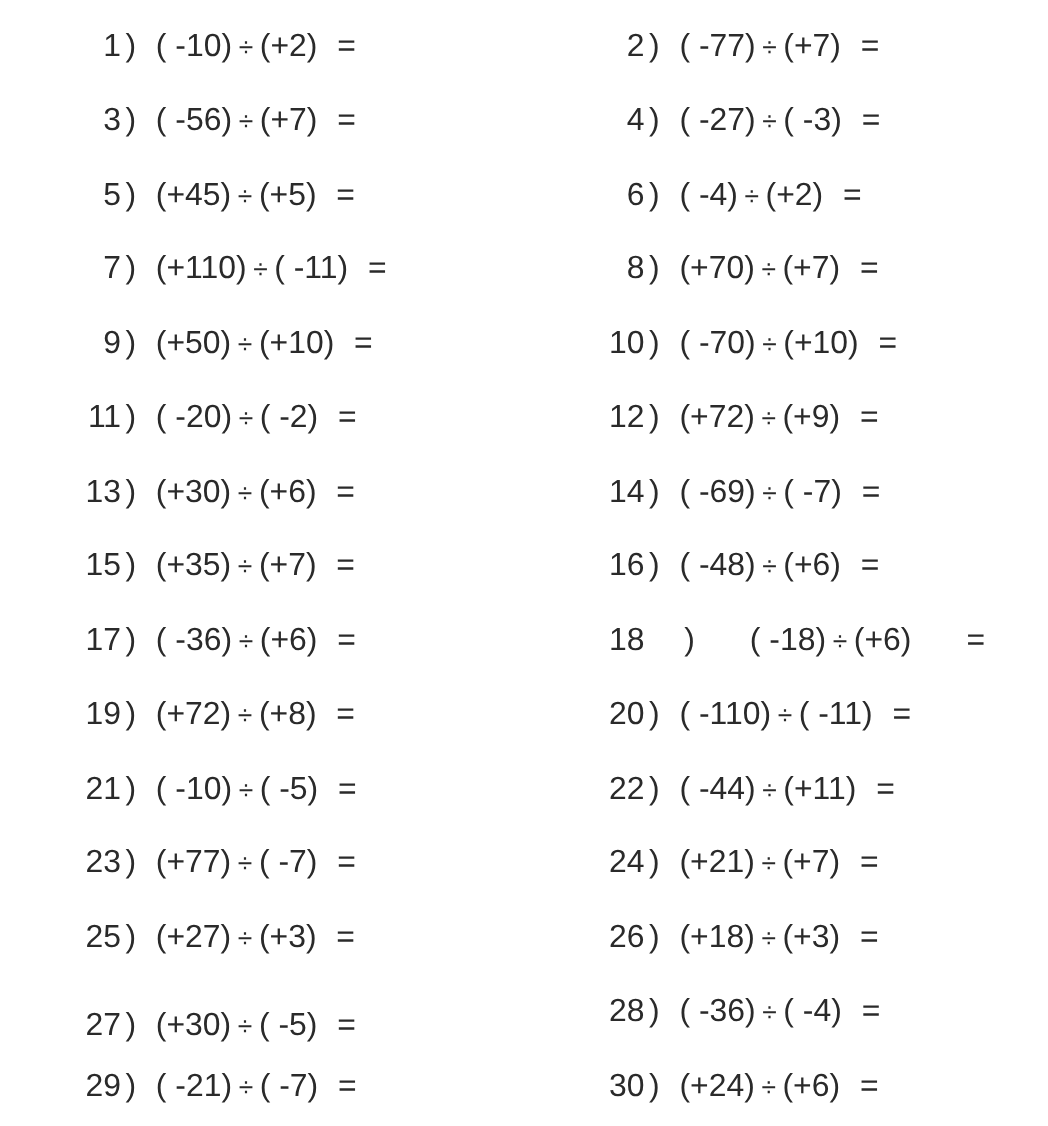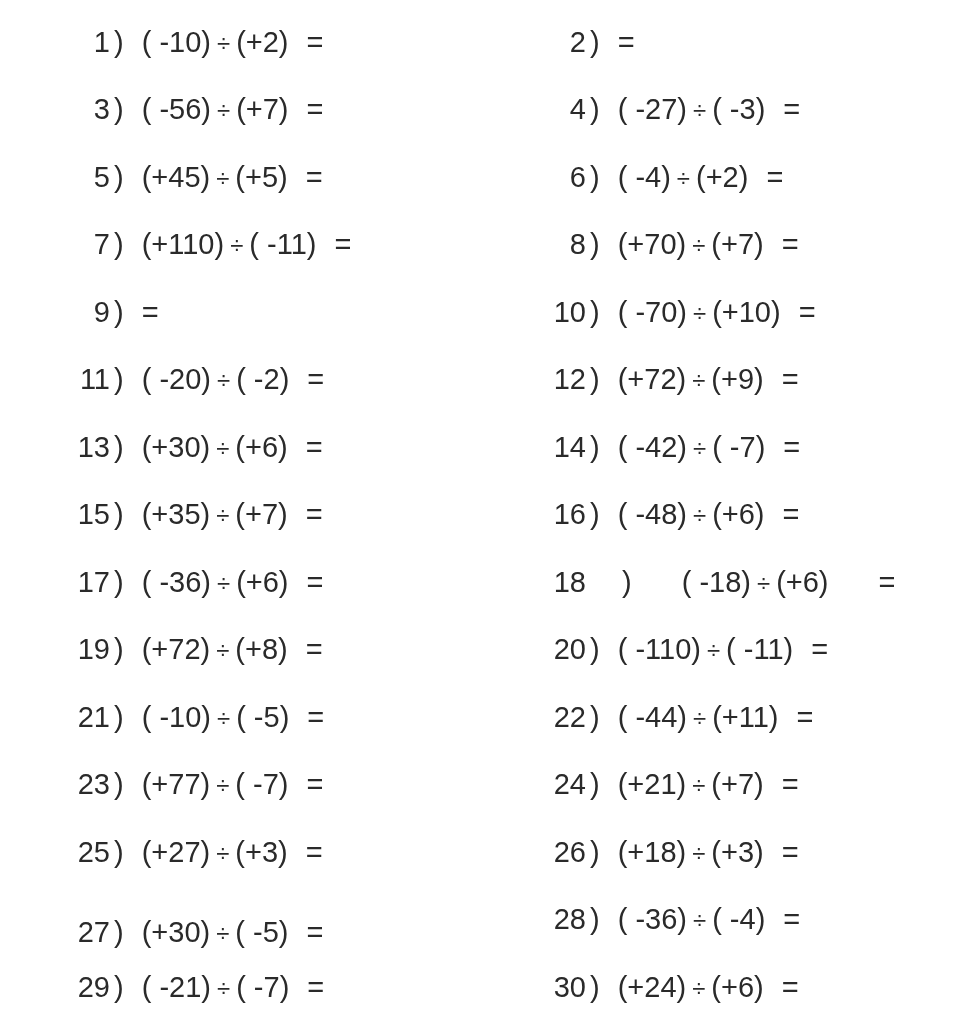--- a/index.html
+++ b/index.html
@@ -48,33 +48,33 @@
     .eq {
       display: inline-block;
       margin-left: 18px;
     }
   </style>
 </head>
 <body>
 
 <div class="worksheet" id="worksheet">
     <div class="problem col-left" style="left: 64px; top: 22px;"><span class="num">1</span><span class="paren-close">)</span><span class="expr"><span>( -10)</span><span style="margin: 0px 6px; font-size: 24px;">÷</span><span>(+2)</span></span><span class="eq">=</span></div>
-    <div class="problem col-right" style="left: 540px; top: 22px;"><span class="num">2</span><span class="paren-close">)</span><span class="eq">=</span></div>
+    <div class="problem col-right" style="left: 540px; top: 22px;"><span class="num">2</span><span class="paren-close">)</span><span class="expr"><span>( -77)</span><span style="margin: 0px 6px; font-size: 24px;">÷</span><span>(+7)</span></span><span class="eq">=</span></div>
     <div class="problem col-left" style="left: 64px; top: 89.5px;"><span class="num">3</span><span class="paren-close">)</span><span class="expr"><span>( -56)</span><span style="margin: 0px 6px; font-size: 24px;">÷</span><span>(+7)</span></span><span class="eq">=</span></div>
     <div class="problem col-right" style="left: 540px; top: 89.5px;"><span class="num">4</span><span class="paren-close">)</span><span class="expr"><span>( -27)</span><span style="margin: 0px 6px; font-size: 24px;">÷</span><span>( -3)</span></span><span class="eq">=</span></div>
     <div class="problem col-left" style="left: 64px; top: 157px;"><span class="num">5</span><span class="paren-close">)</span><span class="expr"><span>(+45)</span><span style="margin: 0px 6px; font-size: 24px;">÷</span><span>(+5)</span></span><span class="eq">=</span></div>
     <div class="problem col-right" style="left: 540px; top: 157px;"><span class="num">6</span><span class="paren-close">)</span><span class="expr"><span>( -4)</span><span style="margin: 0px 6px; font-size: 24px;">÷</span><span>(+2)</span></span><span class="eq">=</span></div>
     <div class="problem col-left" style="left: 64px; top: 224.5px;"><span class="num">7</span><span class="paren-close">)</span><span class="expr"><span>(+110)</span><span style="margin: 0px 6px; font-size: 24px;">÷</span><span>( -11)</span></span><span class="eq">=</span></div>
     <div class="problem col-right" style="left: 540px; top: 224.5px;"><span class="num">8</span><span class="paren-close">)</span><span class="expr"><span>(+70)</span><span style="margin: 0px 6px; font-size: 24px;">÷</span><span>(+7)</span></span><span class="eq">=</span></div>
-    <div class="problem col-left" style="left: 64px; top: 292px;"><span class="num">9</span><span class="paren-close">)</span><span class="eq">=</span></div>
+    <div class="problem col-left" style="left: 64px; top: 292px;"><span class="num">9</span><span class="paren-close">)</span><span class="expr"><span>(+50)</span><span style="margin: 0px 6px; font-size: 24px;">÷</span><span>(+10)</span></span><span class="eq">=</span></div>
     <div class="problem col-right" style="left: 540px; top: 292px;"><span class="num">10</span><span class="paren-close">)</span><span class="expr"><span>( -70)</span><span style="margin: 0px 6px; font-size: 24px;">÷</span><span>(+10)</span></span><span class="eq">=</span></div>
     <div class="problem col-left" style="left: 64px; top: 359.5px;"><span class="num">11</span><span class="paren-close">)</span><span class="expr"><span>( -20)</span><span style="margin: 0px 6px; font-size: 24px;">÷</span><span>( -2)</span></span><span class="eq">=</span></div>
     <div class="problem col-right" style="left: 540px; top: 359.5px;"><span class="num">12</span><span class="paren-close">)</span><span class="expr"><span>(+72)</span><span style="margin: 0px 6px; font-size: 24px;">÷</span><span>(+9)</span></span><span class="eq">=</span></div>
     <div class="problem col-left" style="left: 64px; top: 427px;"><span class="num">13</span><span class="paren-close">)</span><span class="expr"><span>(+30)</span><span style="margin: 0px 6px; font-size: 24px;">÷</span><span>(+6)</span></span><span class="eq">=</span></div>
-    <div class="problem col-right" style="left: 540px; top: 427px;"><span class="num">14</span><span class="paren-close">)</span><span class="expr"><span>( -42)</span><span style="margin: 0px 6px; font-size: 24px;">÷</span><span>( -7)</span></span><span class="eq">=</span></div>
+    <div class="problem col-right" style="left: 540px; top: 427px;"><span class="num">14</span><span class="paren-close">)</span><span class="expr"><span>( -69)</span><span style="margin: 0px 6px; font-size: 24px;">÷</span><span>( -7)</span></span><span class="eq">=</span></div>
     <div class="problem col-left" style="left: 64px; top: 494.5px;"><span class="num">15</span><span class="paren-close">)</span><span class="expr"><span>(+35)</span><span style="margin: 0px 6px; font-size: 24px;">÷</span><span>(+7)</span></span><span class="eq">=</span></div>
     <div class="problem col-right" style="left: 540px; top: 494.5px;"><span class="num">16</span><span class="paren-close">)</span><span class="expr"><span>( -48)</span><span style="margin: 0px 6px; font-size: 24px;">÷</span><span>(+6)</span></span><span class="eq">=</span></div>
     <div class="problem col-left" style="left: 64px; top: 562px;"><span class="num">17</span><span class="paren-close">)</span><span class="expr"><span>( -36)</span><span style="margin: 0px 6px; font-size: 24px;">÷</span><span>(+6)</span></span><span class="eq">=</span></div>
     <div class="problem col-right" style="left: 540px; top: 562px; gap: 32px;"><span class="num">18</span><span class="paren-close">)</span><span class="expr"><span>( -18)</span><span style="margin: 0px 6px; font-size: 24px;">÷</span><span>(+6)</span></span><span class="eq">=</span></div>
     <div class="problem col-left" style="left: 64px; top: 629.5px;"><span class="num">19</span><span class="paren-close">)</span><span class="expr"><span>(+72)</span><span style="margin: 0px 6px; font-size: 24px;">÷</span><span>(+8)</span></span><span class="eq">=</span></div>
     <div class="problem col-right" style="left: 540px; top: 629.5px;"><span class="num">20</span><span class="paren-close">)</span><span class="expr"><span>( -110)</span><span style="margin: 0px 6px; font-size: 24px;">÷</span><span>( -11)</span></span><span class="eq">=</span></div>
     <div class="problem col-left" style="left: 64px; top: 697px;"><span class="num">21</span><span class="paren-close">)</span><span class="expr"><span>( -10)</span><span style="margin: 0px 6px; font-size: 24px;">÷</span><span>( -5)</span></span><span class="eq">=</span></div>
     <div class="problem col-right" style="left: 540px; top: 697px;"><span class="num">22</span><span class="paren-close">)</span><span class="expr"><span>( -44)</span><span style="margin: 0px 6px; font-size: 24px;">÷</span><span>(+11)</span></span><span class="eq">=</span></div>
     <div class="problem col-left" style="left: 64px; top: 764.5px;"><span class="num">23</span><span class="paren-close">)</span><span class="expr"><span>(+77)</span><span style="margin: 0px 6px; font-size: 24px;">÷</span><span>( -7)</span></span><span class="eq">=</span></div>
     <div class="problem col-right" style="left: 540px; top: 764.5px;"><span class="num">24</span><span class="paren-close">)</span><span class="expr"><span>(+21)</span><span style="margin: 0px 6px; font-size: 24px;">÷</span><span>(+7)</span></span><span class="eq">=</span></div>

